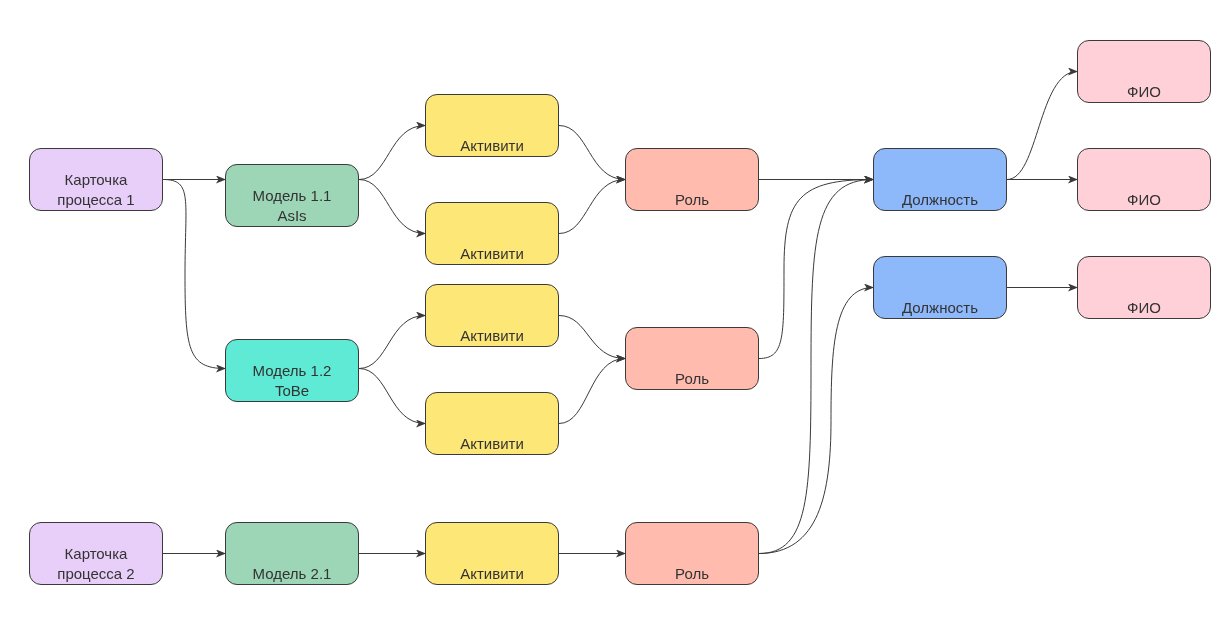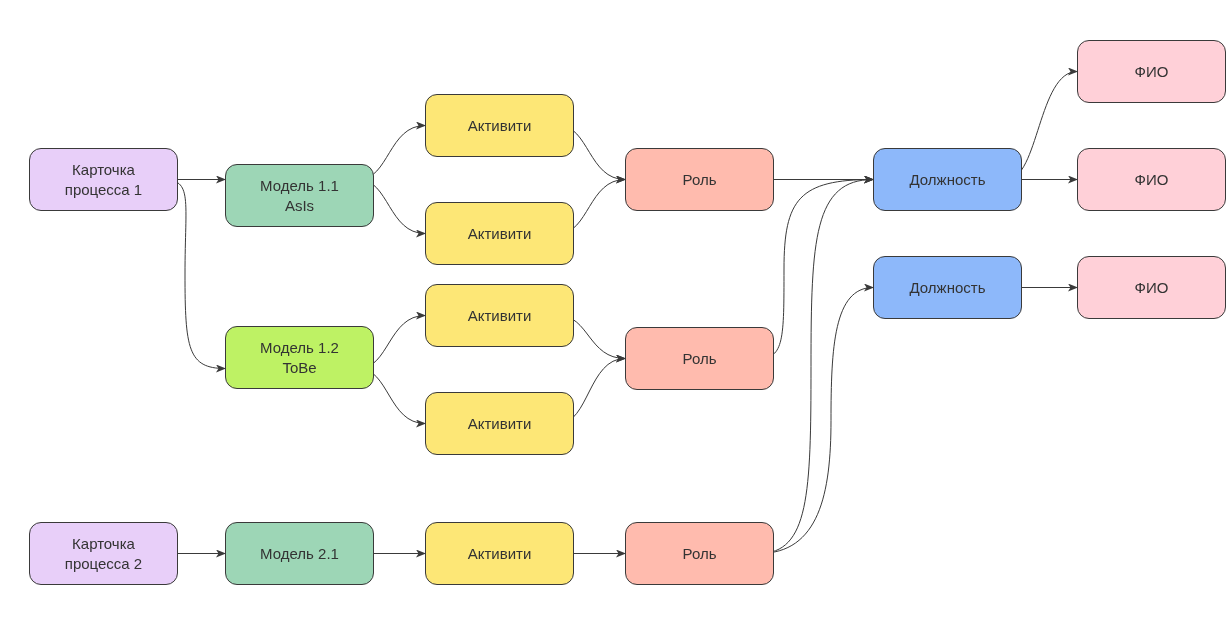--- a/index.html
+++ b/index.html
@@ -1,19 +1,19 @@
 <!DOCTYPE html>
 <html><head>
 <meta charset="utf-8">
 <style>
   html, body { margin:0; padding:0; background:#ffffff; }
   body { width:1232px; height:624px; position:relative; overflow:hidden; font-family:"Liberation Sans", sans-serif; }
   #canvas { position:absolute; left:0; top:0; width:1232px; height:624px; }
-  .node { position:absolute; width:149px; height:63px; border:1px solid #3a3a3a; border-radius:12px; box-sizing:border-box;
-          display:flex; align-items:center; justify-content:center; text-align:center;
+  .node { position:absolute; width:134px; height:63px; border:1px solid #3a3a3a; border-radius:12px; box-sizing:border-box;
+          display:flex; align-items:flex-end; justify-content:center; text-align:center;
           font-size:15px; line-height:20px; color:#333333; white-space:pre-line; }
   svg { position:absolute; left:0; top:0; }
 </style>
 </head>
 <body>
 
 <div id="canvas">
   <svg id="edges" width="1232" height="624">
     <defs>
       <marker id="arrow" markerWidth="10" markerHeight="8" refX="9" refY="4" orient="auto" markerUnits="userSpaceOnUse">
@@ -45,21 +45,21 @@
       <div class="node" style="left: 29px; top: 148px; background: rgb(232, 207, 249);"><span>Карточка
 процесса 1</span></div>
       <div class="node" style="left: 225px; top: 164px; background: rgb(157, 214, 182);"><span>Модель 1.1
 AsIs</span></div>
       <div class="node" style="left: 425px; top: 94px; background: rgb(253, 231, 118);"><span>Активити</span></div>
       <div class="node" style="left: 425px; top: 202px; background: rgb(253, 231, 118);"><span>Активити</span></div>
       <div class="node" style="left: 625px; top: 148px; background: rgb(255, 187, 174);"><span>Роль</span></div>
       <div class="node" style="left: 873px; top: 148px; background: rgb(141, 184, 250);"><span>Должность</span></div>
       <div class="node" style="left: 1077px; top: 40px; background: rgb(255, 208, 216);"><span>ФИО</span></div>
       <div class="node" style="left: 1077px; top: 148px; background: rgb(255, 208, 216);"><span>ФИО</span></div>
-      <div class="node" style="left: 225px; top: 326px; background: #bef264;"><span>Модель 1.2
+      <div class="node" style="left: 225px; top: 339px; background: #5eead4;"><span>Модель 1.2
 ToBe</span></div>
       <div class="node" style="left: 425px; top: 284px; background: rgb(253, 231, 118);"><span>Активити</span></div>
       <div class="node" style="left: 425px; top: 392px; background: rgb(253, 231, 118);"><span>Активити</span></div>
       <div class="node" style="left: 625px; top: 327px; background: rgb(255, 187, 174);"><span>Роль</span></div>
       <div class="node" style="left: 873px; top: 256px; background: rgb(141, 184, 250);"><span>Должность</span></div>
       <div class="node" style="left: 1077px; top: 256px; background: rgb(255, 208, 216);"><span>ФИО</span></div>
       <div class="node" style="left: 29px; top: 522px; background: rgb(232, 207, 249);"><span>Карточка
 процесса 2</span></div>
       <div class="node" style="left: 225px; top: 522px; background: rgb(157, 214, 182);"><span>Модель 2.1</span></div>
       <div class="node" style="left: 425px; top: 522px; background: rgb(253, 231, 118);"><span>Активити</span></div>

